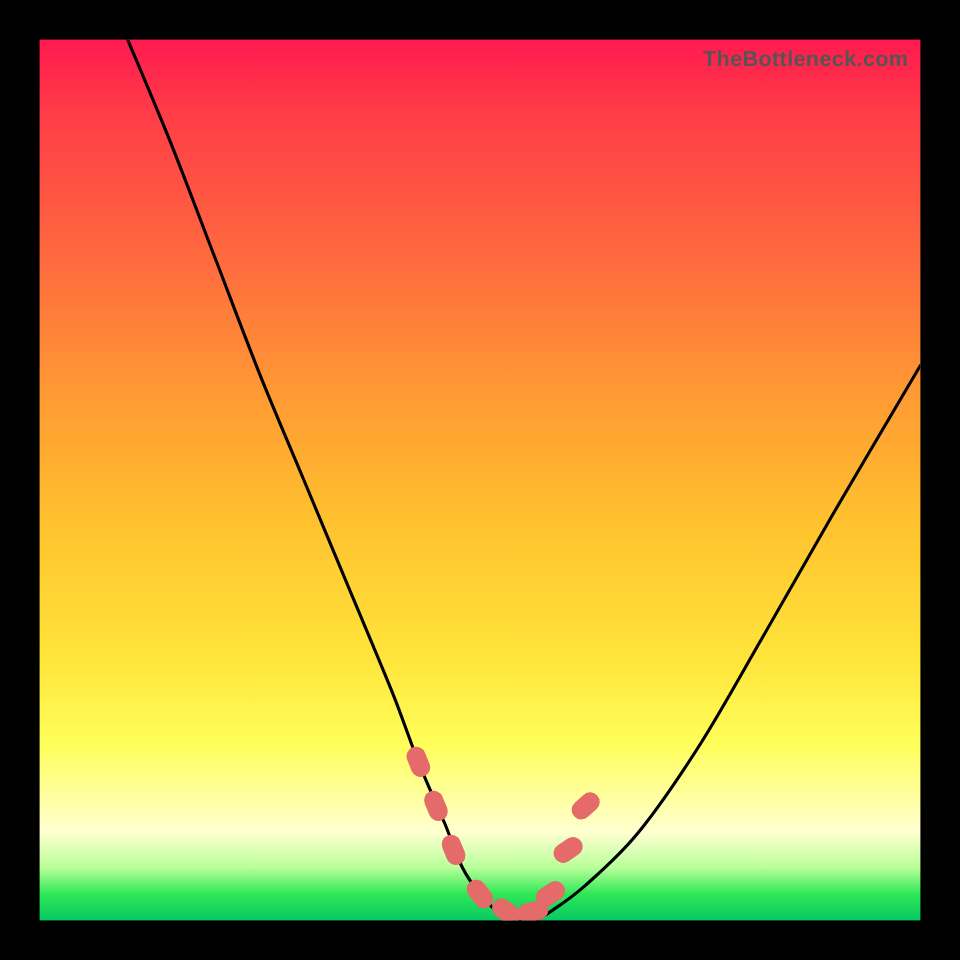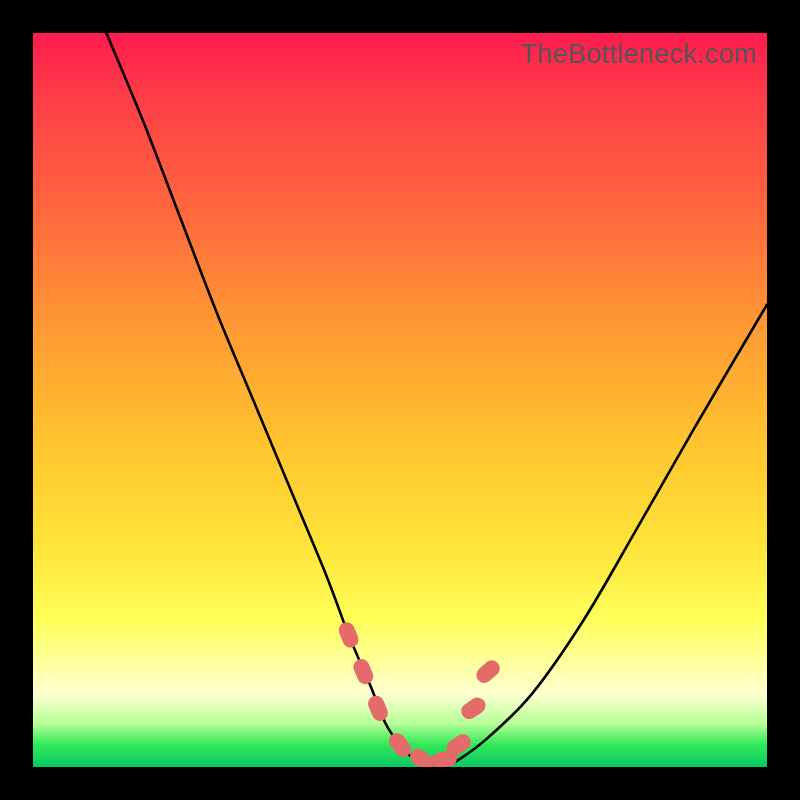--- a/index.html
+++ b/index.html
@@ -37,22 +37,22 @@
       #b8ff9a 94%,
       #30e856 97%,
       #08c864 100%
     );
   }
   .attribution {
     position: absolute;
     top: 6px;
     right: 10px;
     color: #555;
-    font-size: 27px;
-    font-weight: 400;
+    font-size: 18px;
+    font-weight: 700;
     letter-spacing: 0.3px;
   }
   svg.curve {
     position: absolute;
     left: 0;
     top: 0;
     width: 734px;
     height: 734px;
   }
 </style>

